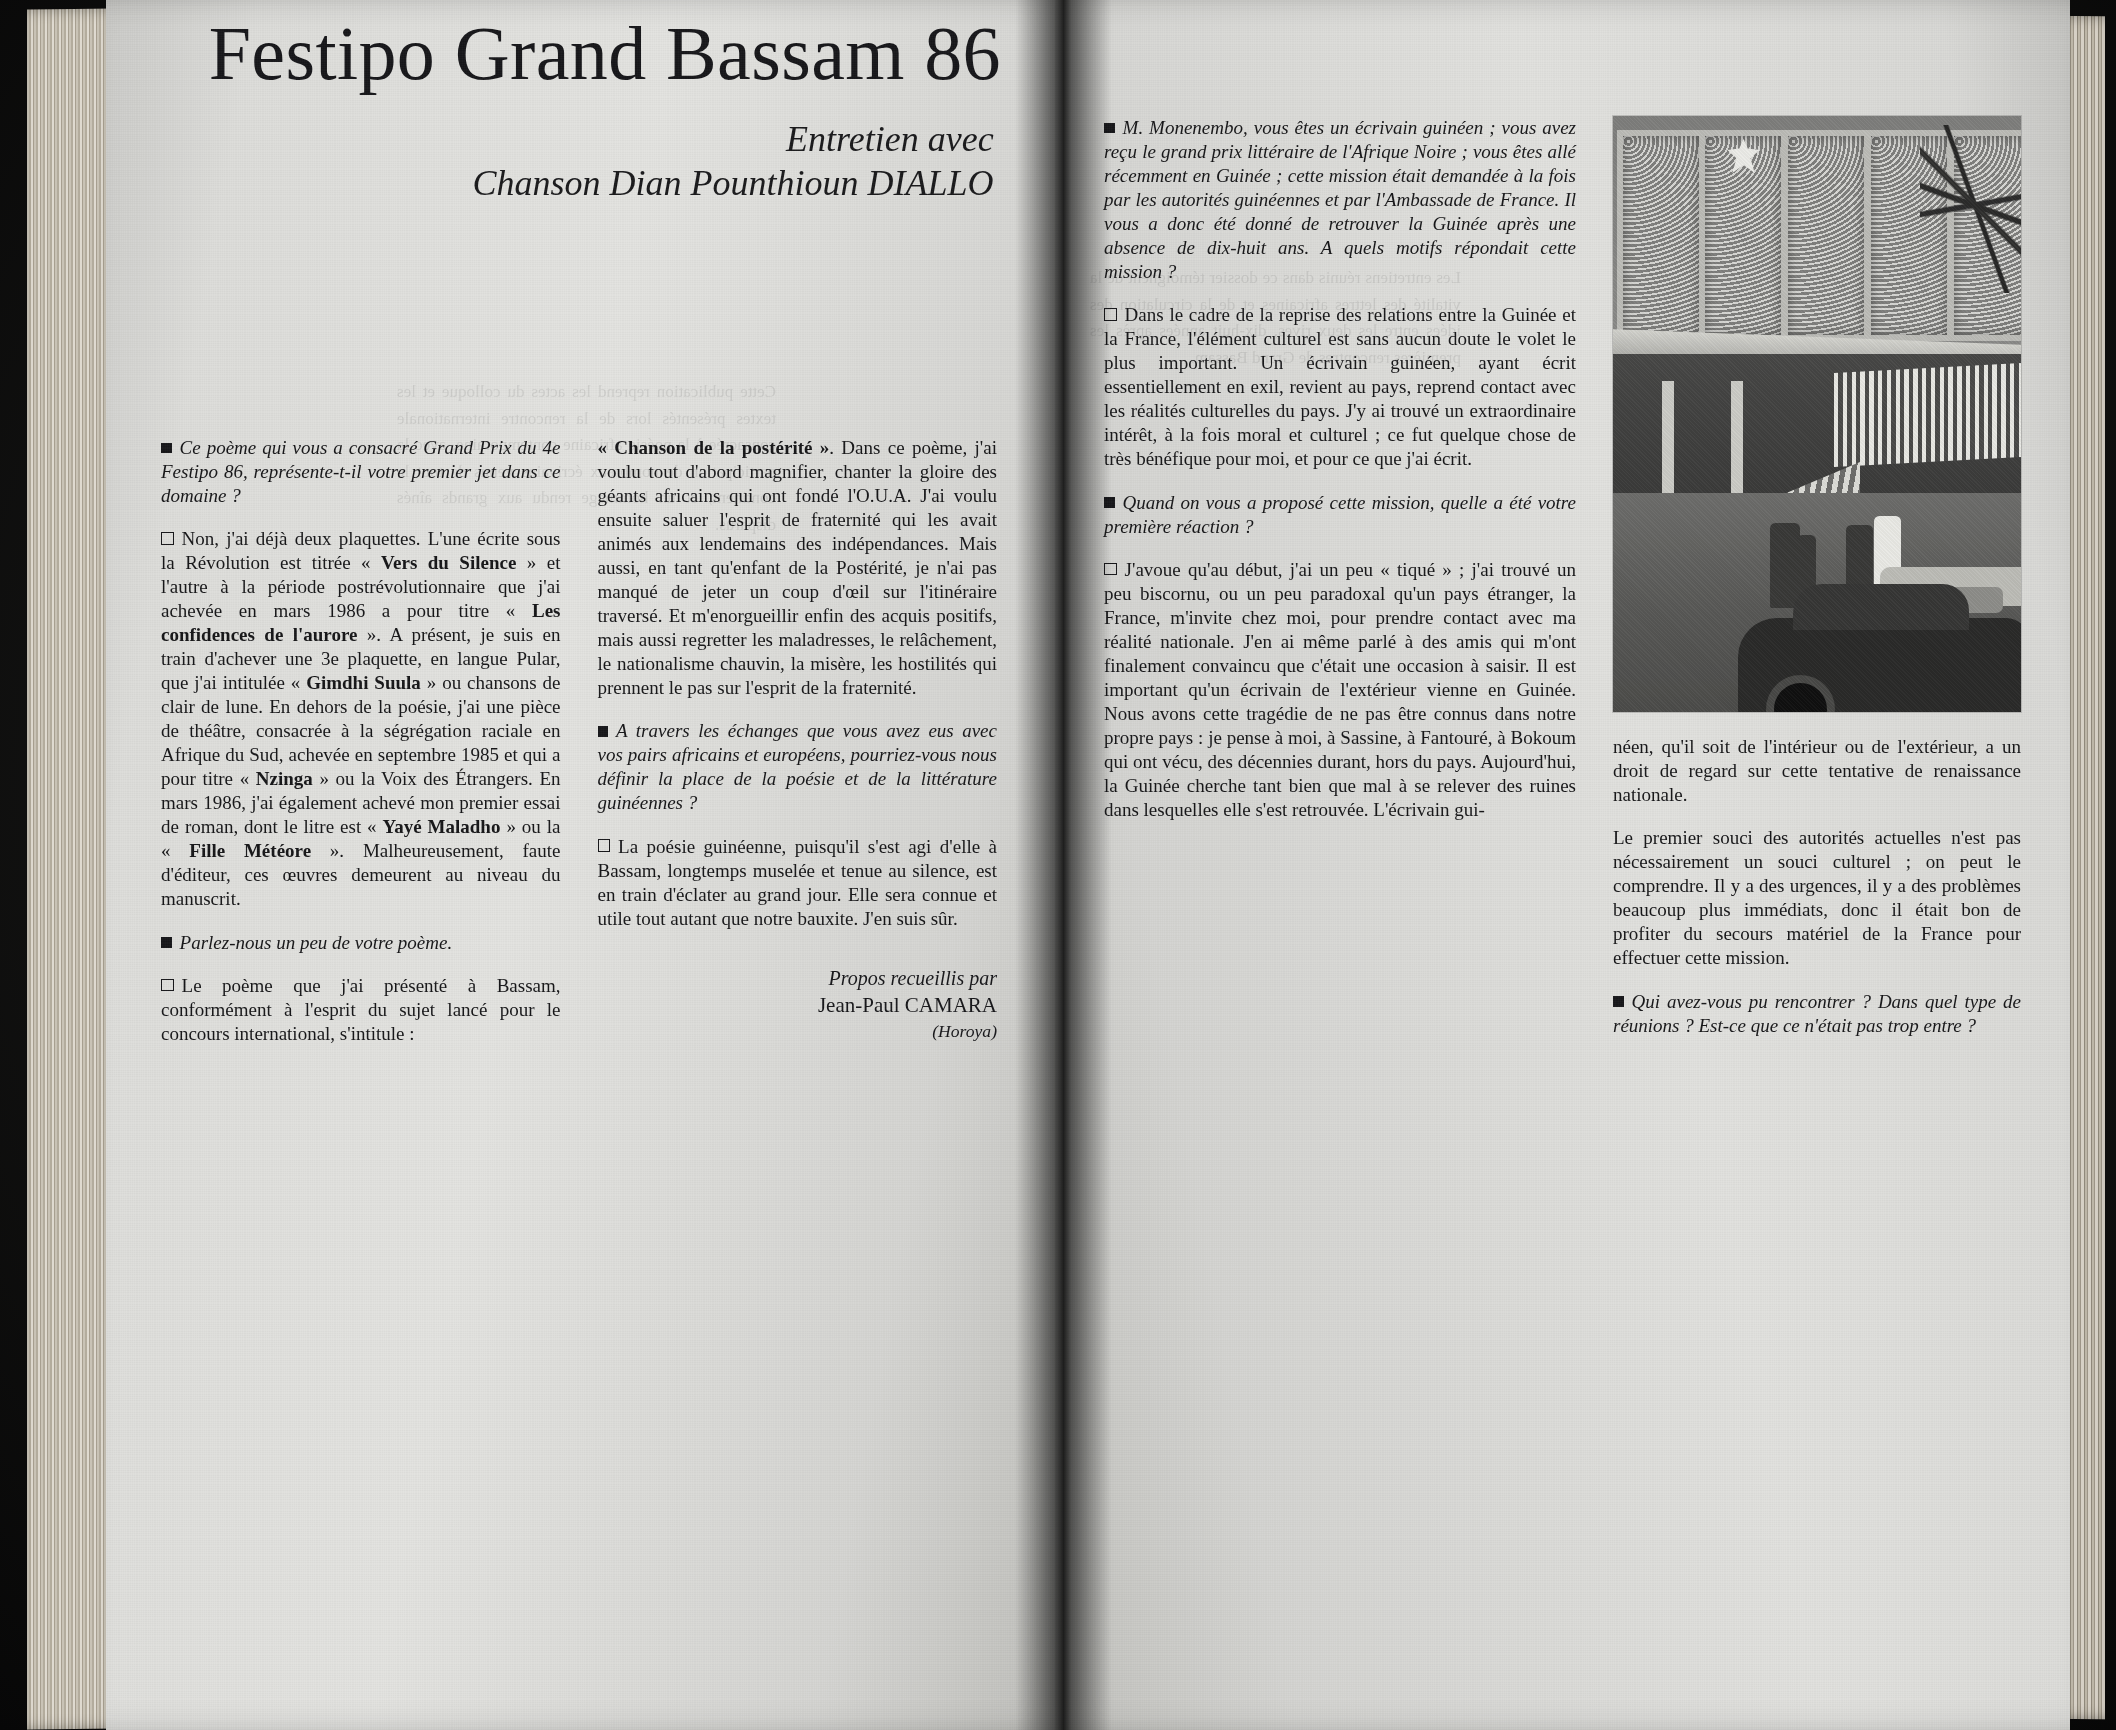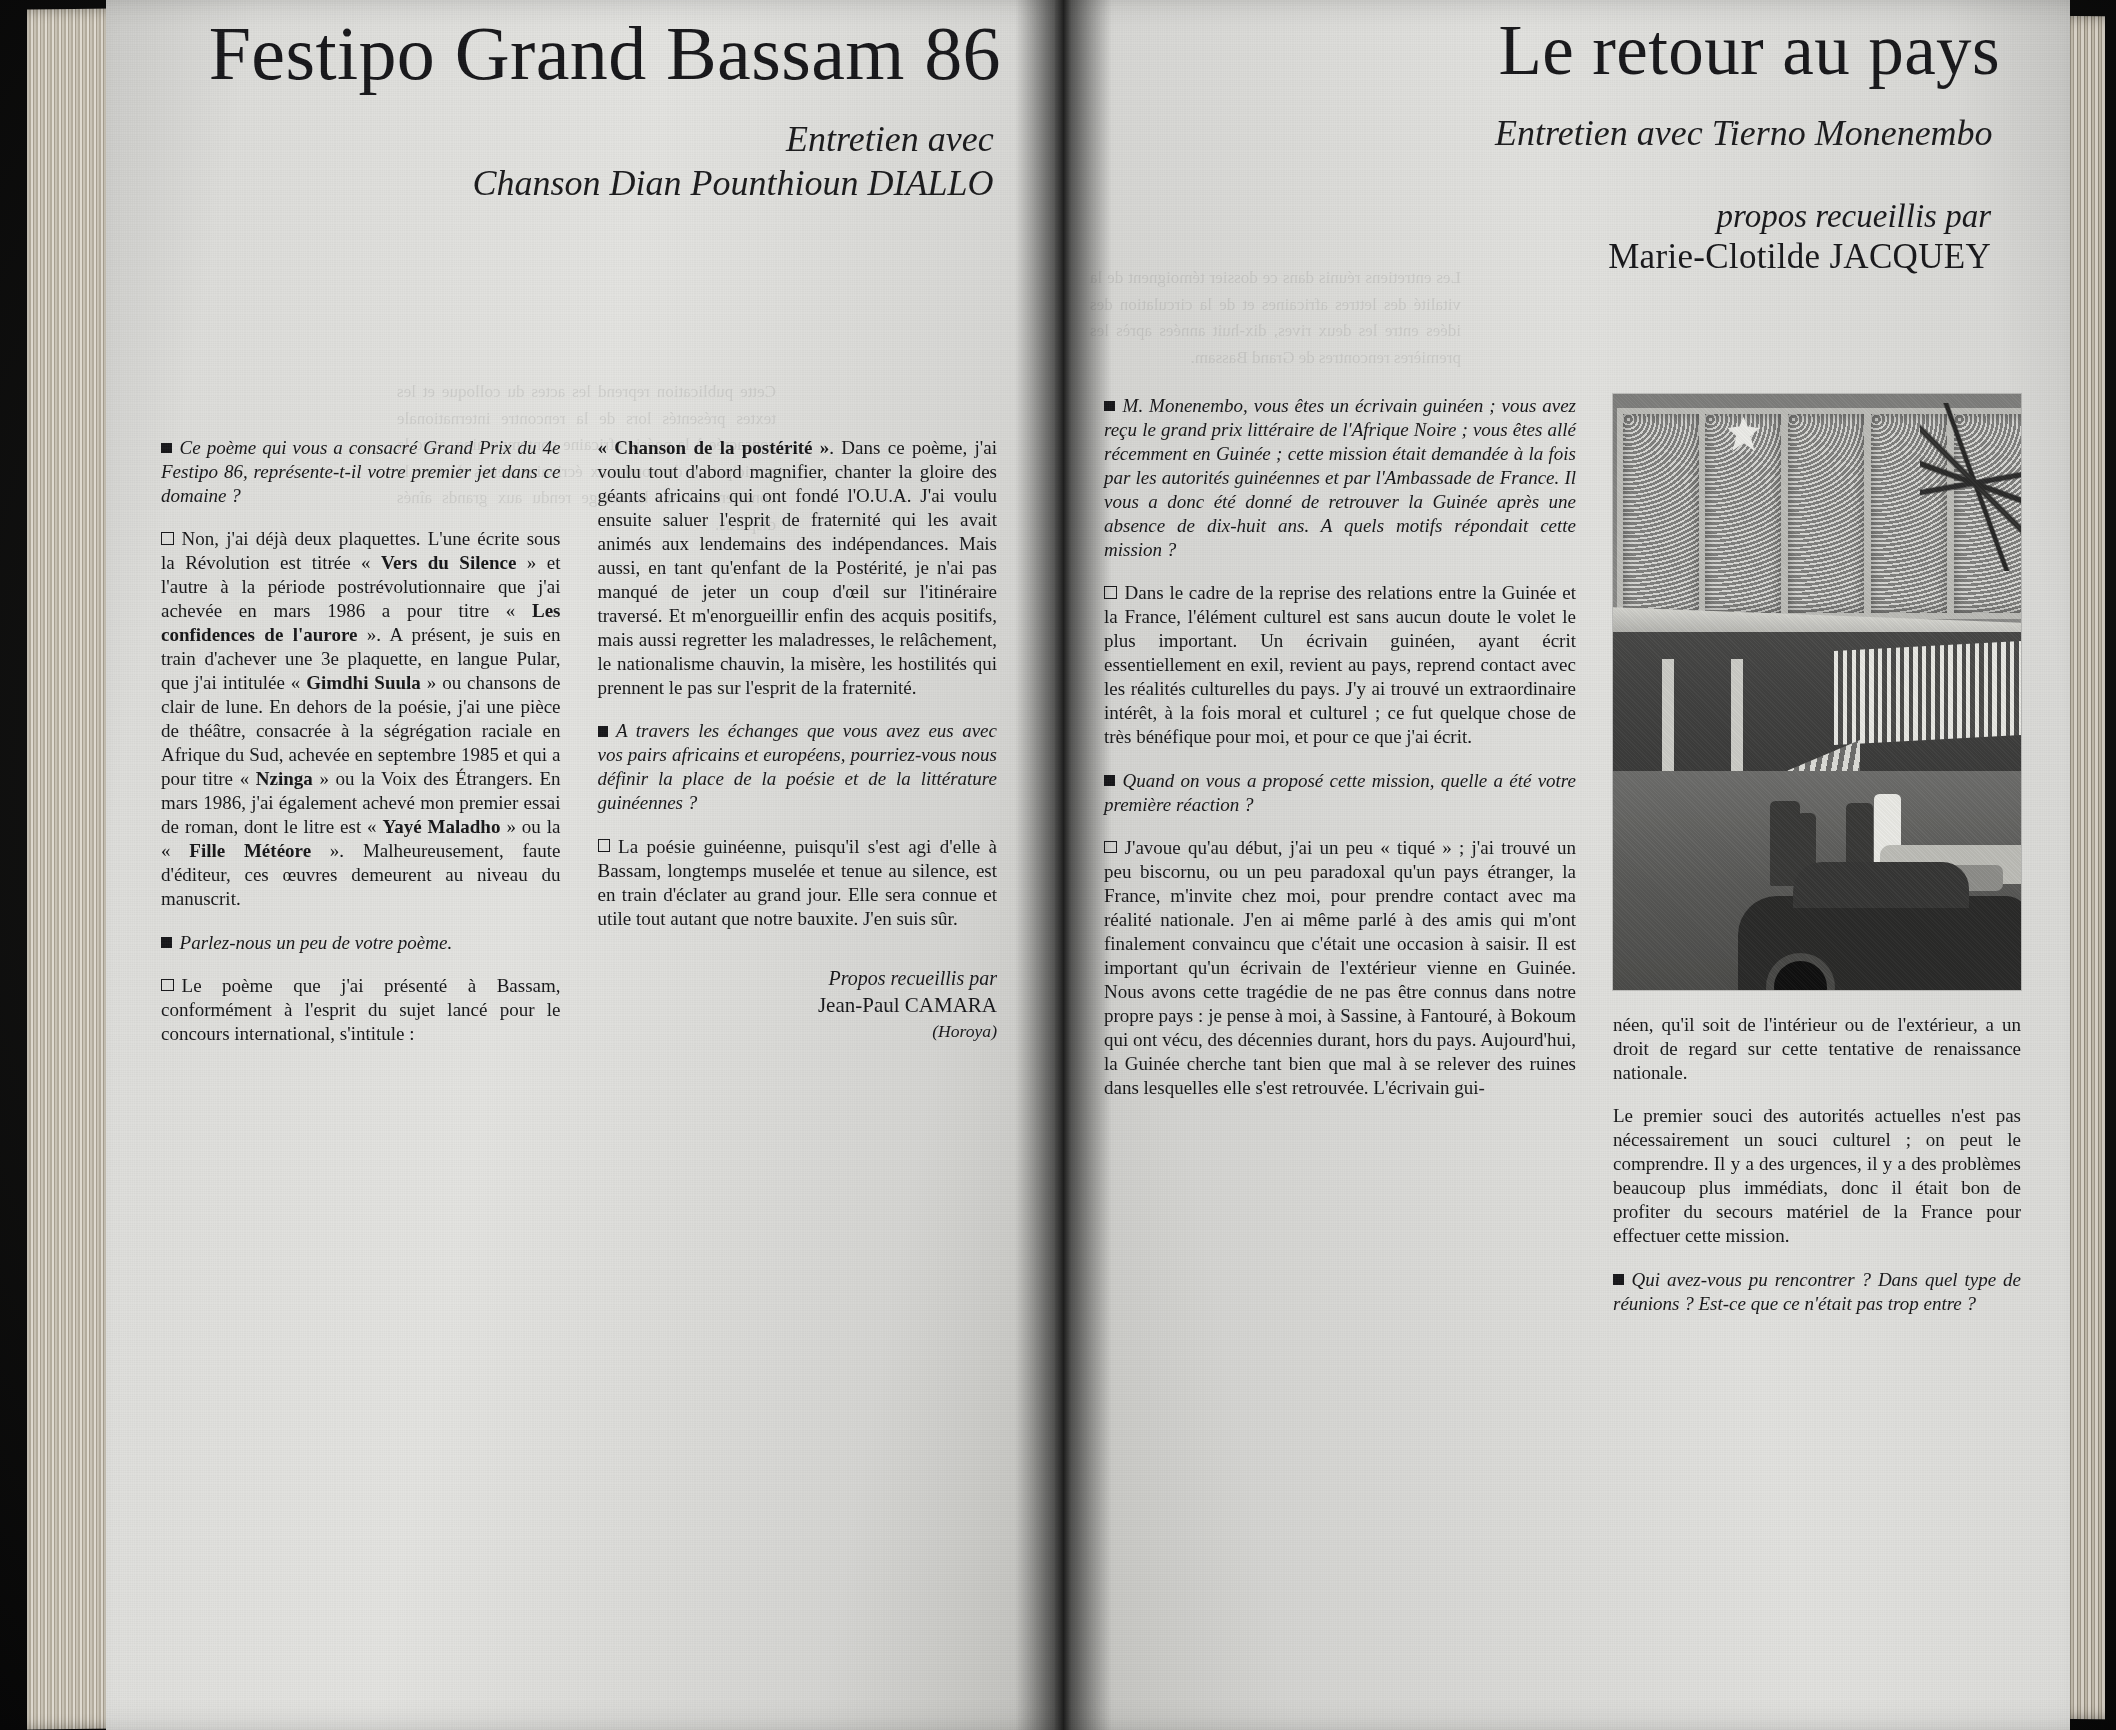--- a/index.html
+++ b/index.html
@@ -287,32 +287,20 @@
     <div class="grain"></div>
 
     <div class="runhead" style="right:62px;"></div>
 
     <div class="bleed" style="left:35px;top:265px;width:371px;">
       Les entretiens réunis dans ce dossier témoignent de la vitalité des
       lettres africaines et de la circulation des idées entre les deux rives,
       dix-huit années après les premières rencontres de Grand Bassam.
     </div>
 
-    <div class="head-wrap" style="padding:0 58px 0 49px;">
-      <h1 class="title title-right">
-        <span>Le retour au pays</span>
-      </h1>
-      <div class="subtitle">
-        <span>Entretien avec Tierno Monenembo</span>
-      </div>
-      <div class="byline" style="margin-top:42px;">
-        <span class="small">propos recueillis par</span>
-        <span class="big">Marie-Clotilde JACQUEY</span>
-      </div>
-    </div>
 
     <div class="cols" style="padding:116px 49px 0 49px;align-items:flex-start;">
       <div class="col">
 
         <p class="q"><span class="mk-filled"></span><span>M. Monenembo, vous êtes un écrivain guinéen ; vous avez reçu le grand prix littéraire de l'Afrique Noire ; vous êtes allé récemment en Guinée ; cette mission était demandée à la fois par les autorités guinéennes et par l'Ambassade de France. Il vous a donc été donné de retrouver la Guinée après une absence de dix-huit ans. A quels motifs répondait cette mission ?</span></p>
 
         <p class="body"><span class="mk-open"></span><span>Dans le cadre de la reprise des relations entre la Guinée et la France, l'élément culturel est sans aucun doute le volet le plus important. Un écrivain guinéen, ayant écrit essentiellement en exil, revient au pays, reprend contact avec les réalités culturelles du pays. J'y ai trouvé un extraordinaire intérêt, à la fois moral et culturel ; ce fut quelque chose de très bénéfique pour moi, et pour ce que j'ai écrit.</span></p>
 
         <p class="q"><span class="mk-filled"></span><span>Quand on vous a proposé cette mission, quelle a été votre première réaction ?</span></p>
 

